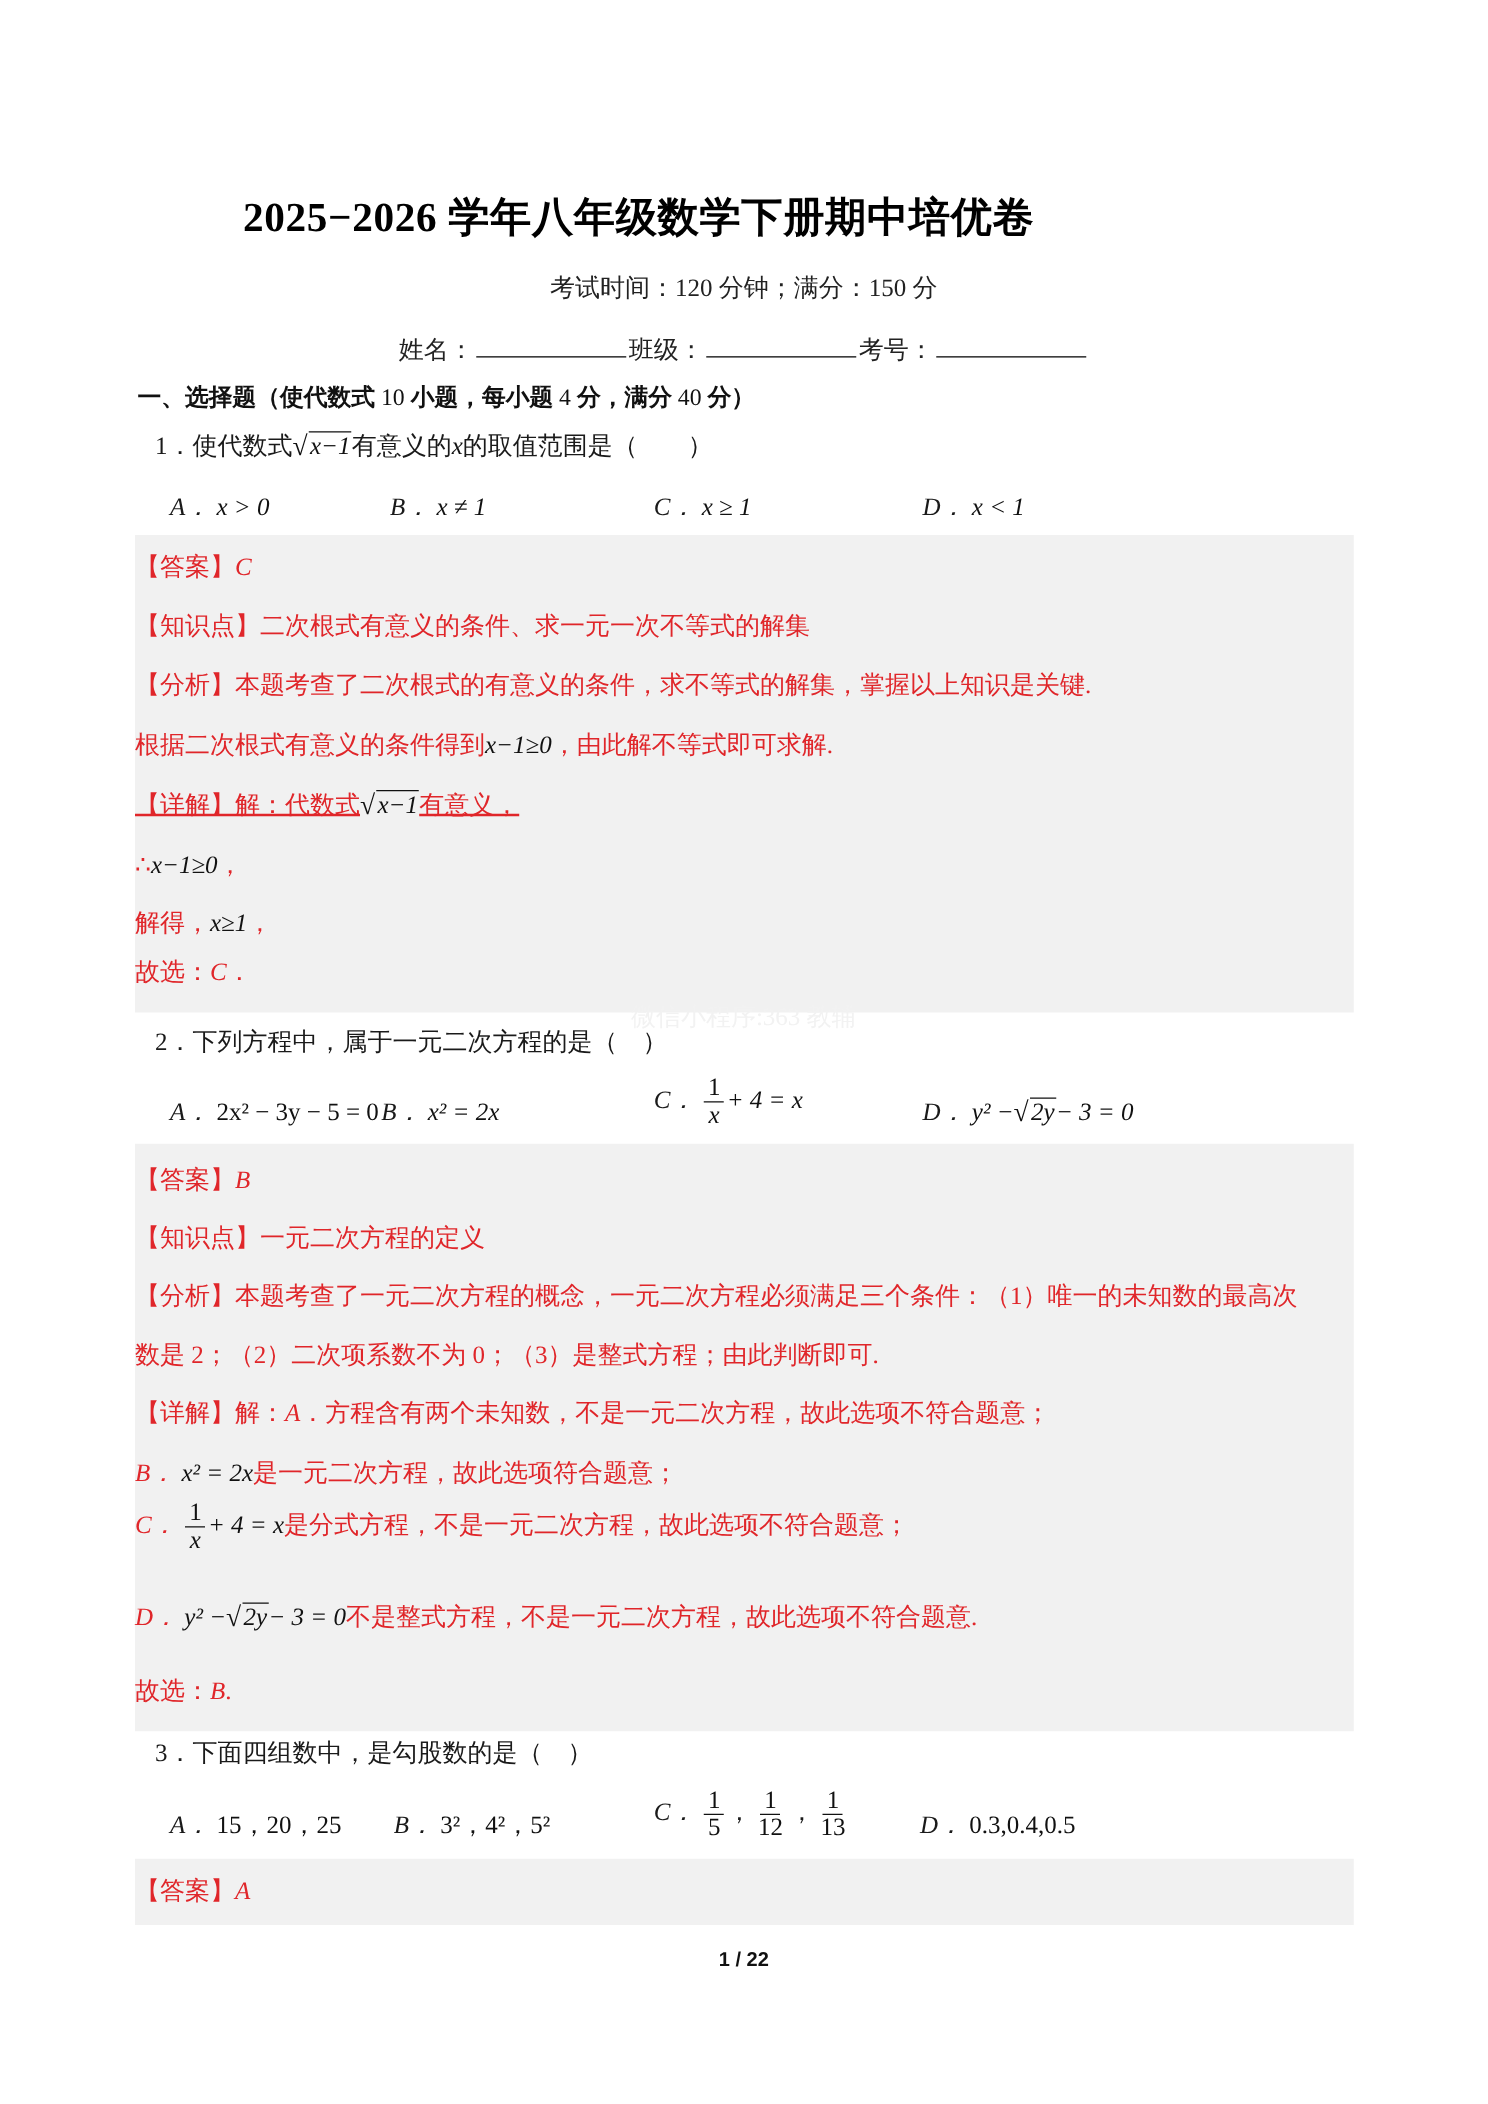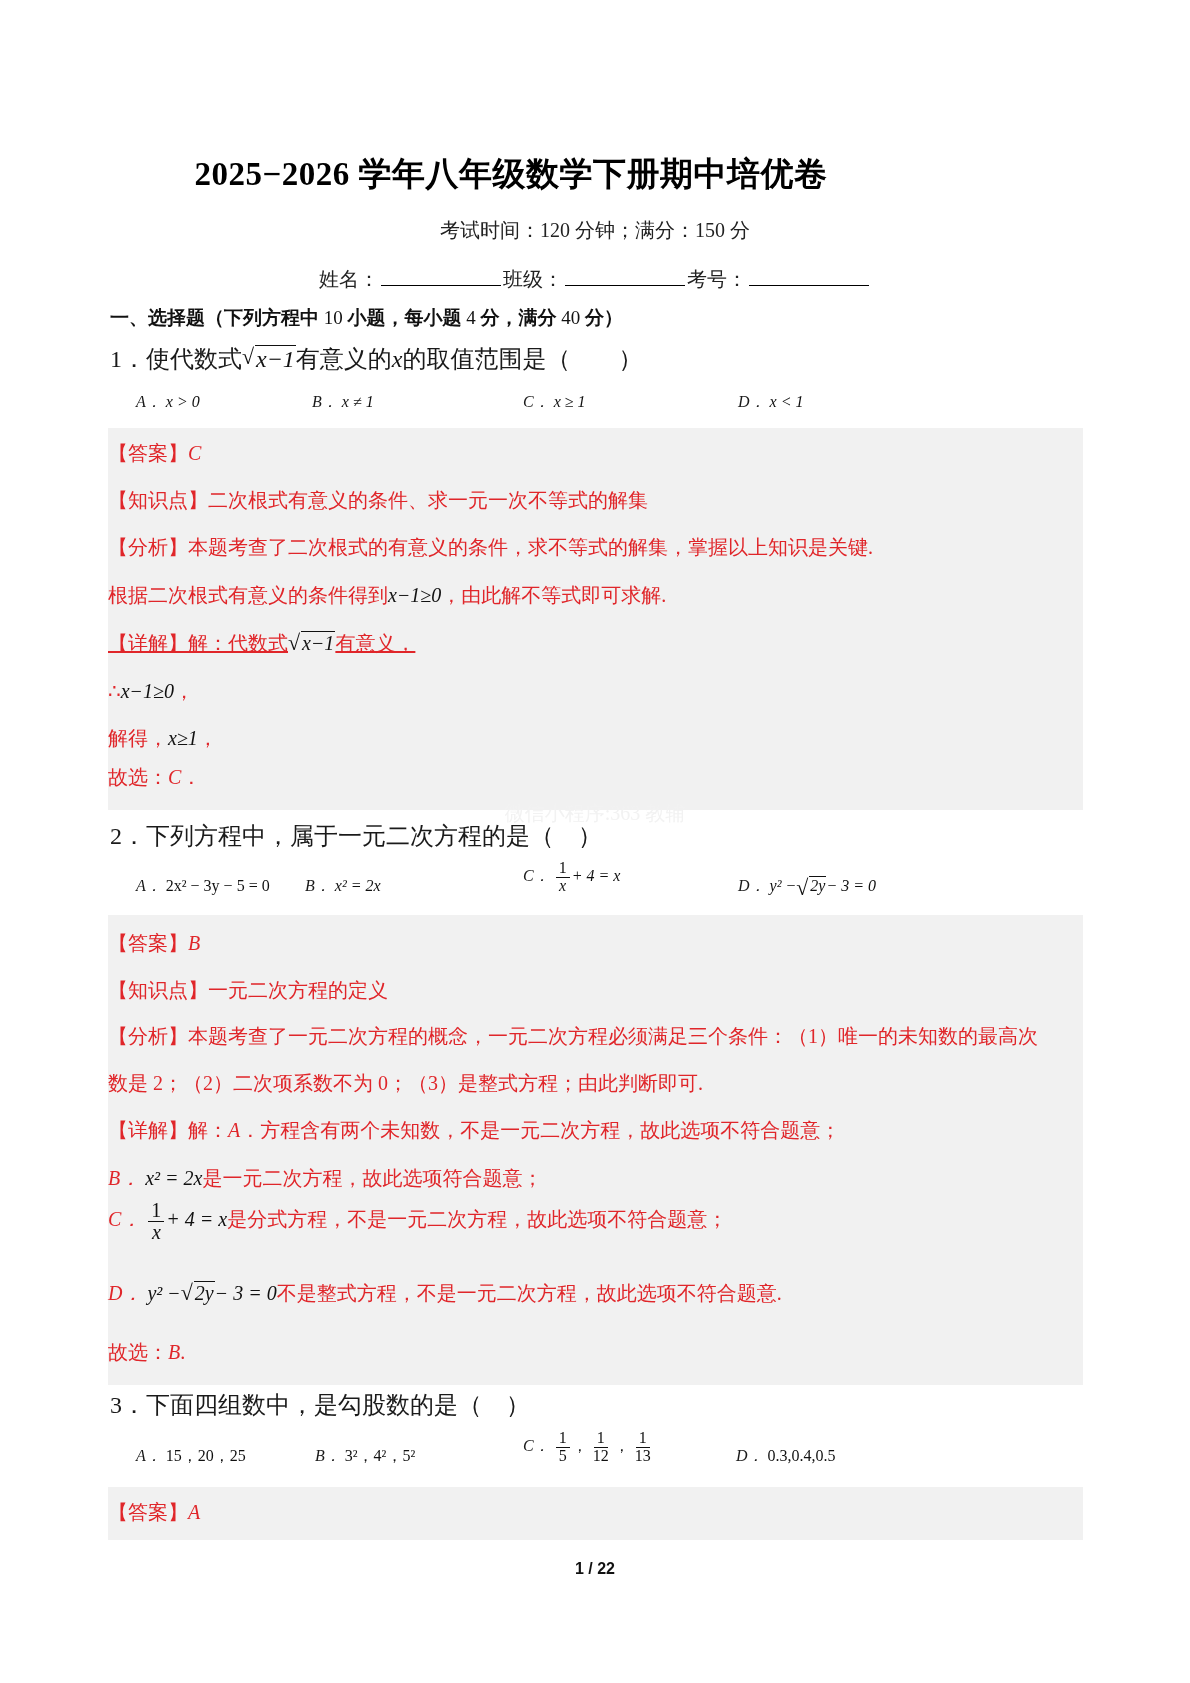--- a/index.html
+++ b/index.html
@@ -5,22 +5,22 @@
   html, body { margin: 0; padding: 0; background: #ffffff; }
   body { width: 1190px; height: 1683px; position: relative; overflow: hidden;
          font-family: "Liberation Serif", "DejaVu Serif", serif; color: #1a1a1a; }
   .abs { position: absolute; white-space: nowrap; }
   .title { left: 0; width: 1022px; top: 152px; text-align: center; font-size: 33px; font-weight: bold; color: #000; letter-spacing: 0.5px; }
   .subtitle { left: 0; width: 1190px; top: 217px; text-align: center; font-size: 20px; color: #222; }
   .nameline { left: 0; width: 1190px; top: 265px; text-align: center; font-size: 20px; color: #222; }
   .blank { display: inline-block; width: 120px; border-bottom: 1.5px solid #000; height: 20px; vertical-align: baseline; margin: 0 2px; }
   .section { left: 110px; top: 305px; font-size: 19px; font-weight: bold; color: #111; }
   .section .n { font-weight: normal; }
-  .q { left: 110px; font-size: 24px; color: #1a1a1a; }
-  .opt { font-size: 16px; color: #1a1a1a; }
+  .q { left: 124px; font-size: 20px; color: #1a1a1a; }
+  .opt { font-size: 20px; color: #1a1a1a; }
   .opt .lbl { font-style: italic; }
   .m { font-style: italic; font-family: "Liberation Serif", serif; color: #111; }
   .mu { font-style: normal; font-family: "Liberation Serif", serif; color: #111; }
   .sqrt { display: inline-block; position: relative; padding-left: 13px; }
   .sqrt::before { content: "√"; position: absolute; left: 0; top: -1px; font-style: normal; font-size: 22px; }
   .sqrt .rad { border-top: 1.5px solid #111; padding: 0 1px; display: inline-block; line-height: 1.1; }
   .frac { display: inline-flex; flex-direction: column; align-items: center; vertical-align: middle; line-height: 1.05; margin: 0 2px; }
   .frac .num { border-bottom: 1.3px solid #111; padding: 0 3px; }
   .frac .den { padding: 0 3px; }
   .panel { position: absolute; left: 108px; width: 975px; background: #f1f1f1; }
@@ -32,21 +32,21 @@
 </head>
 <body>
 
 <div class="abs title">2025−2026 学年八年级数学下册期中培优卷</div>
 <div class="abs subtitle">考试时间：120 分钟；满分：150 分</div>
 <div class="abs nameline">
   <span>姓名：</span><span class="blank"></span><span>班级：</span><span class="blank"></span><span>考号：</span><span class="blank"></span>
 </div>
 
 <div class="abs section">
-  <span>一、选择题（下列方程中 </span><span class="n">10</span><span> 小题，每小题 </span><span class="n">4</span><span> 分，满分 </span><span class="n">40</span><span> 分）</span>
+  <span>一、选择题（使代数式 </span><span class="n">10</span><span> 小题，每小题 </span><span class="n">4</span><span> 分，满分 </span><span class="n">40</span><span> 分）</span>
 </div>
 
 <div class="abs q" style="top:343px;">
   <span>1．</span><span>使代数式</span><span class="sqrt m"><span class="rad">x−1</span></span><span>有意义的</span><span class="m">x</span><span>的取值范围是（　　）</span>
 </div>
 <div class="abs opt" style="left:136px; top:392px;"><span class="lbl">A．</span> <span class="m">x &gt; 0</span></div>
 <div class="abs opt" style="left:312px; top:392px;"><span class="lbl">B．</span> <span class="m">x ≠ 1</span></div>
 <div class="abs opt" style="left:523px; top:392px;"><span class="lbl">C．</span> <span class="m">x ≥ 1</span></div>
 <div class="abs opt" style="left:738px; top:392px;"><span class="lbl">D．</span> <span class="m">x &lt; 1</span></div>
 

